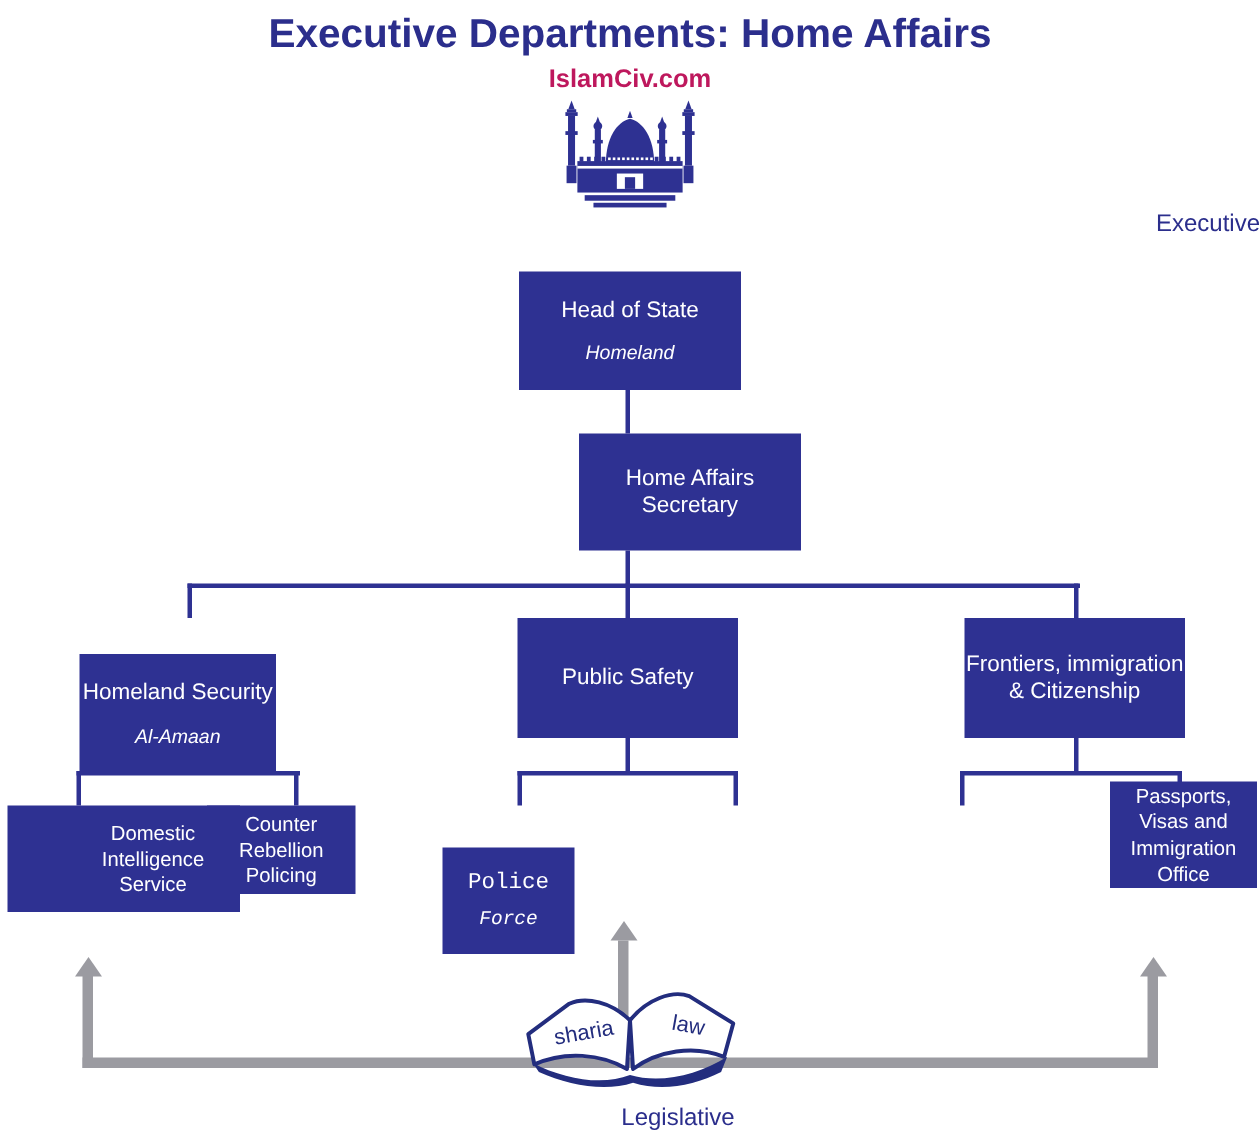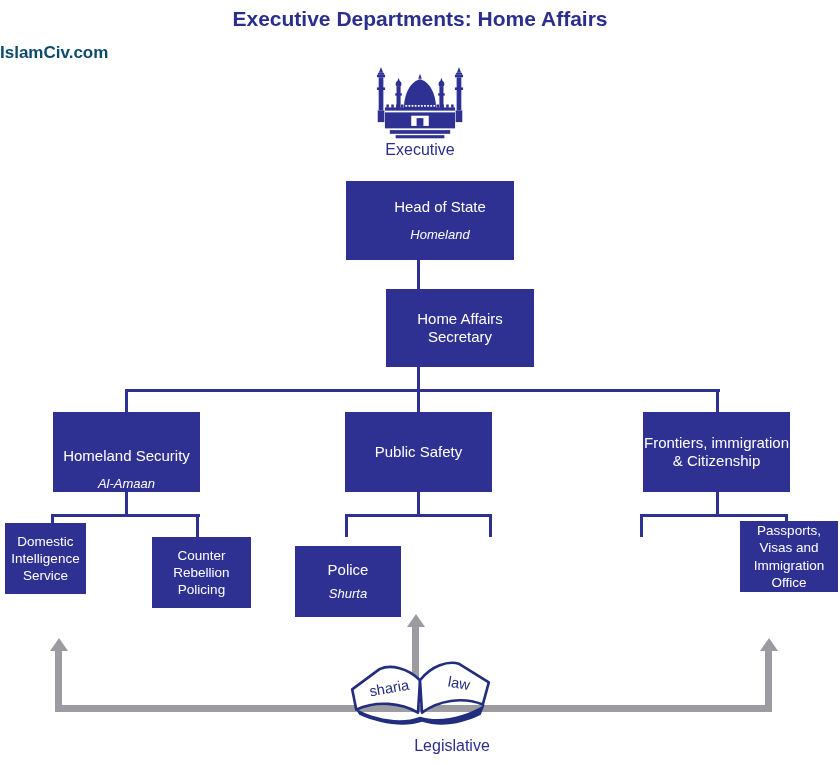--- a/index.html
+++ b/index.html
@@ -2,51 +2,51 @@
 <html><head>
 <meta charset="utf-8">
 <style>
   html,body{margin:0;padding:0;background:#ffffff;}
   .canvas{
     position:relative;width:840px;height:765px;background:#ffffff;overflow:hidden;
     font-family:"Liberation Sans", sans-serif;
   }
   .title{
     position:absolute;top:7px;left:0;width:100%;text-align:center;
-    color:#2b2e8c;font-size:21px;font-weight:bold;
+    color:#2b2e8c;font-size:27px;font-weight:bold;
   }
   .site{
-    position:absolute;top:43px;left:0;width:100%;
-    color:#0c4a6e;font-size:17px;font-weight:bold;
+    position:absolute;top:43px;left:0;width:100%;text-align:center;
+    color:#be185d;font-size:17px;font-weight:bold;
   }
   .exec-label{
-    position:absolute;top:141px;left:0;width:100%;text-align:center;
+    position:absolute;top:141px;left:0;width:100%;text-align:right;
     color:#2b2e8c;font-size:16px;
   }
   .leg-label{
     position:absolute;top:737px;left:0;width:100%;text-align:center;
     color:#2b2e8c;font-size:16px;z-index:3;margin-left:32px;
   }
   .mosque{position:absolute;left:371px;top:66px;width:98px;height:76px;}
   .book{position:absolute;left:344px;top:659px;width:152px;height:83px;z-index:2;}
   .box{
     position:absolute;background:#2e3192;color:#ffffff;
     display:flex;flex-direction:column;align-items:center;justify-content:center;
     text-align:center;font-size:15px;line-height:1.22;
   }
   .box .sub{font-style:italic;font-size:13px;margin-top:11px;}
   .small{font-size:13.5px;line-height:1.27;}
-  .n-hos{left:346px;top:181px;width:148px;height:79px;padding-left:20px;}
+  .n-hos{left:346px;top:181px;width:148px;height:79px;}
   .n-has{left:346px;top:289px;width:148px;height:78px;margin-left:40px;}
-  .n-homeland{left:53px;top:412px;width:147px;height:80px;justify-content:flex-end;}
+  .n-homeland{left:53px;top:436px;width:131px;height:80px;}
   .n-public{left:345px;top:412px;width:147px;height:80px;}
   .n-frontiers{left:643px;top:412px;width:147px;height:80px;}
-  .n-dis{left:5px;top:523px;width:81px;height:71px;}
-  .n-crp{left:152px;top:537px;width:99px;height:71px;}
-  .n-police{left:295px;top:546px;width:106px;height:71px;}
+  .n-dis{left:5px;top:537px;width:116px;height:71px;padding-left:39px;}
+  .n-crp{left:138px;top:537px;width:99px;height:59px;}
+  .n-police{left:295px;top:565px;width:88px;height:71px;font-family:Liberation Mono, monospace;}
   .n-police .sub{margin-top:7px;}
   .n-fire{left:443px;top:537px;width:96px;height:71px;}
   .n-ff{left:592px;top:537px;width:98px;height:71px;}
   .n-pass{left:740px;top:521px;width:96px;height:71px;padding:0 1px;}
   .c{position:absolute;background:#2e3192;}
   .g{position:absolute;background:#9b9ba1;z-index:1;}
   .ah{
     position:absolute;width:0;height:0;z-index:1;
     border-left:9px solid transparent;border-right:9px solid transparent;
     border-bottom:13px solid #9b9ba1;
@@ -168,21 +168,21 @@
     <div>Public Safety</div>
   </div>
   <div class="box small n-dis">
     <div>Domestic Intelligence Service</div>
   </div>
   <div class="box small n-crp">
     <div>Counter Rebellion Policing</div>
   </div>
   <div class="box small n-police">
     <div style="font-size:15px;">Police</div>
-    <div class="sub">Shurta</div>
+    <div class="sub">Force</div>
   </div>
   <div class="box small n-pass">
     <div>Passports, Visas and Immigration Office</div>
   </div>
 
   <div class="g" style="left:55px;top:650px;width:7px;height:62px;"></div>
   <div class="ah" style="left:50px;top:638px;"></div>
   <div class="g" style="left:55px;top:705px;width:717px;height:7px;"></div>
   <div class="g" style="left:765px;top:650px;width:7px;height:62px;"></div>
   <div class="ah" style="left:760px;top:638px;"></div>

